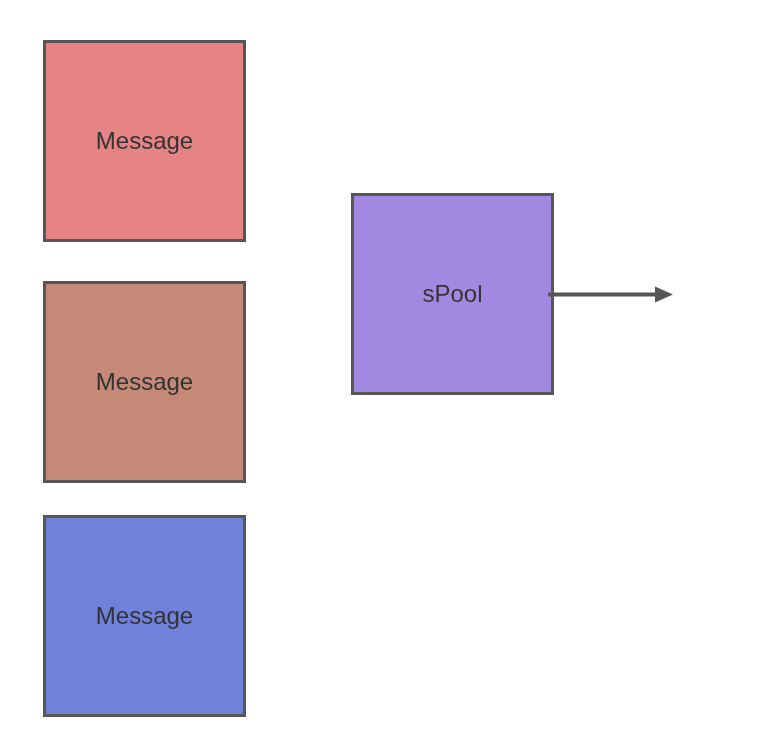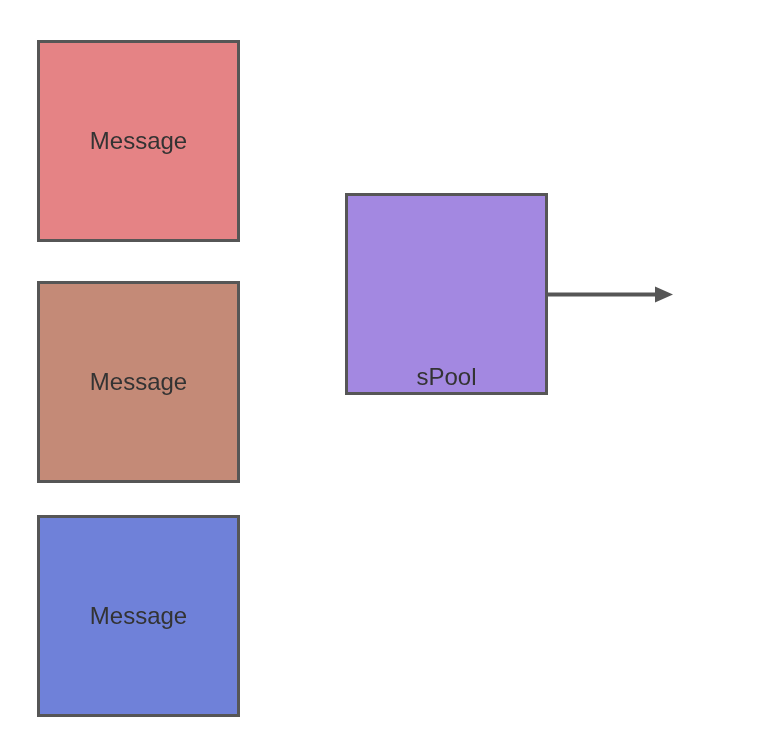--- a/index.html
+++ b/index.html
@@ -21,20 +21,21 @@
   }
   .node {
     position: absolute;
     box-sizing: border-box;
     width: 203px;
     height: 202px;
     border: 3px solid #565656;
     display: flex;
     align-items: center;
     justify-content: center;
+    margin-left: 6px;
   }
   .node-label {
     font-size: 24px;
     color: #333333;
     line-height: 1.2;
     white-space: nowrap;
     user-select: none;
   }
   #node-message-1 { left: 37px;  top: 40px;  }
   #node-message-2 { left: 37px;  top: 281px; }
@@ -59,21 +60,21 @@
   </div>
 
   <div class="node" id="node-message-2" style="background-color: rgb(196, 138, 119); border-color: rgb(86, 86, 86); color: rgb(51, 51, 51);">
     <span class="node-label">Message</span>
   </div>
 
   <div class="node" id="node-message-3" style="background-color: rgb(111, 129, 217); border-color: rgb(86, 86, 86); color: rgb(51, 51, 51);">
     <span class="node-label">Message</span>
   </div>
 
-  <div class="node" id="node-spool" style="background-color: rgb(163, 136, 225); border-color: rgb(86, 86, 86); color: rgb(51, 51, 51); align-items: flex-end;">
+  <div class="node" id="node-spool" style="background-color: rgb(163, 136, 225); border-color: rgb(86, 86, 86); color: rgb(51, 51, 51);">
     <span class="node-label">sPool</span>
   </div>
 
   <svg class="connector" viewBox="0 0 130 21">
     <line x1="1" y1="10.5" x2="109" y2="10.5" stroke-width="4" stroke="#565656"></line>
     <polygon points="108,2.5 126,10.5 108,18.5" fill="#565656"></polygon>
   </svg>
 
 </div>
 

